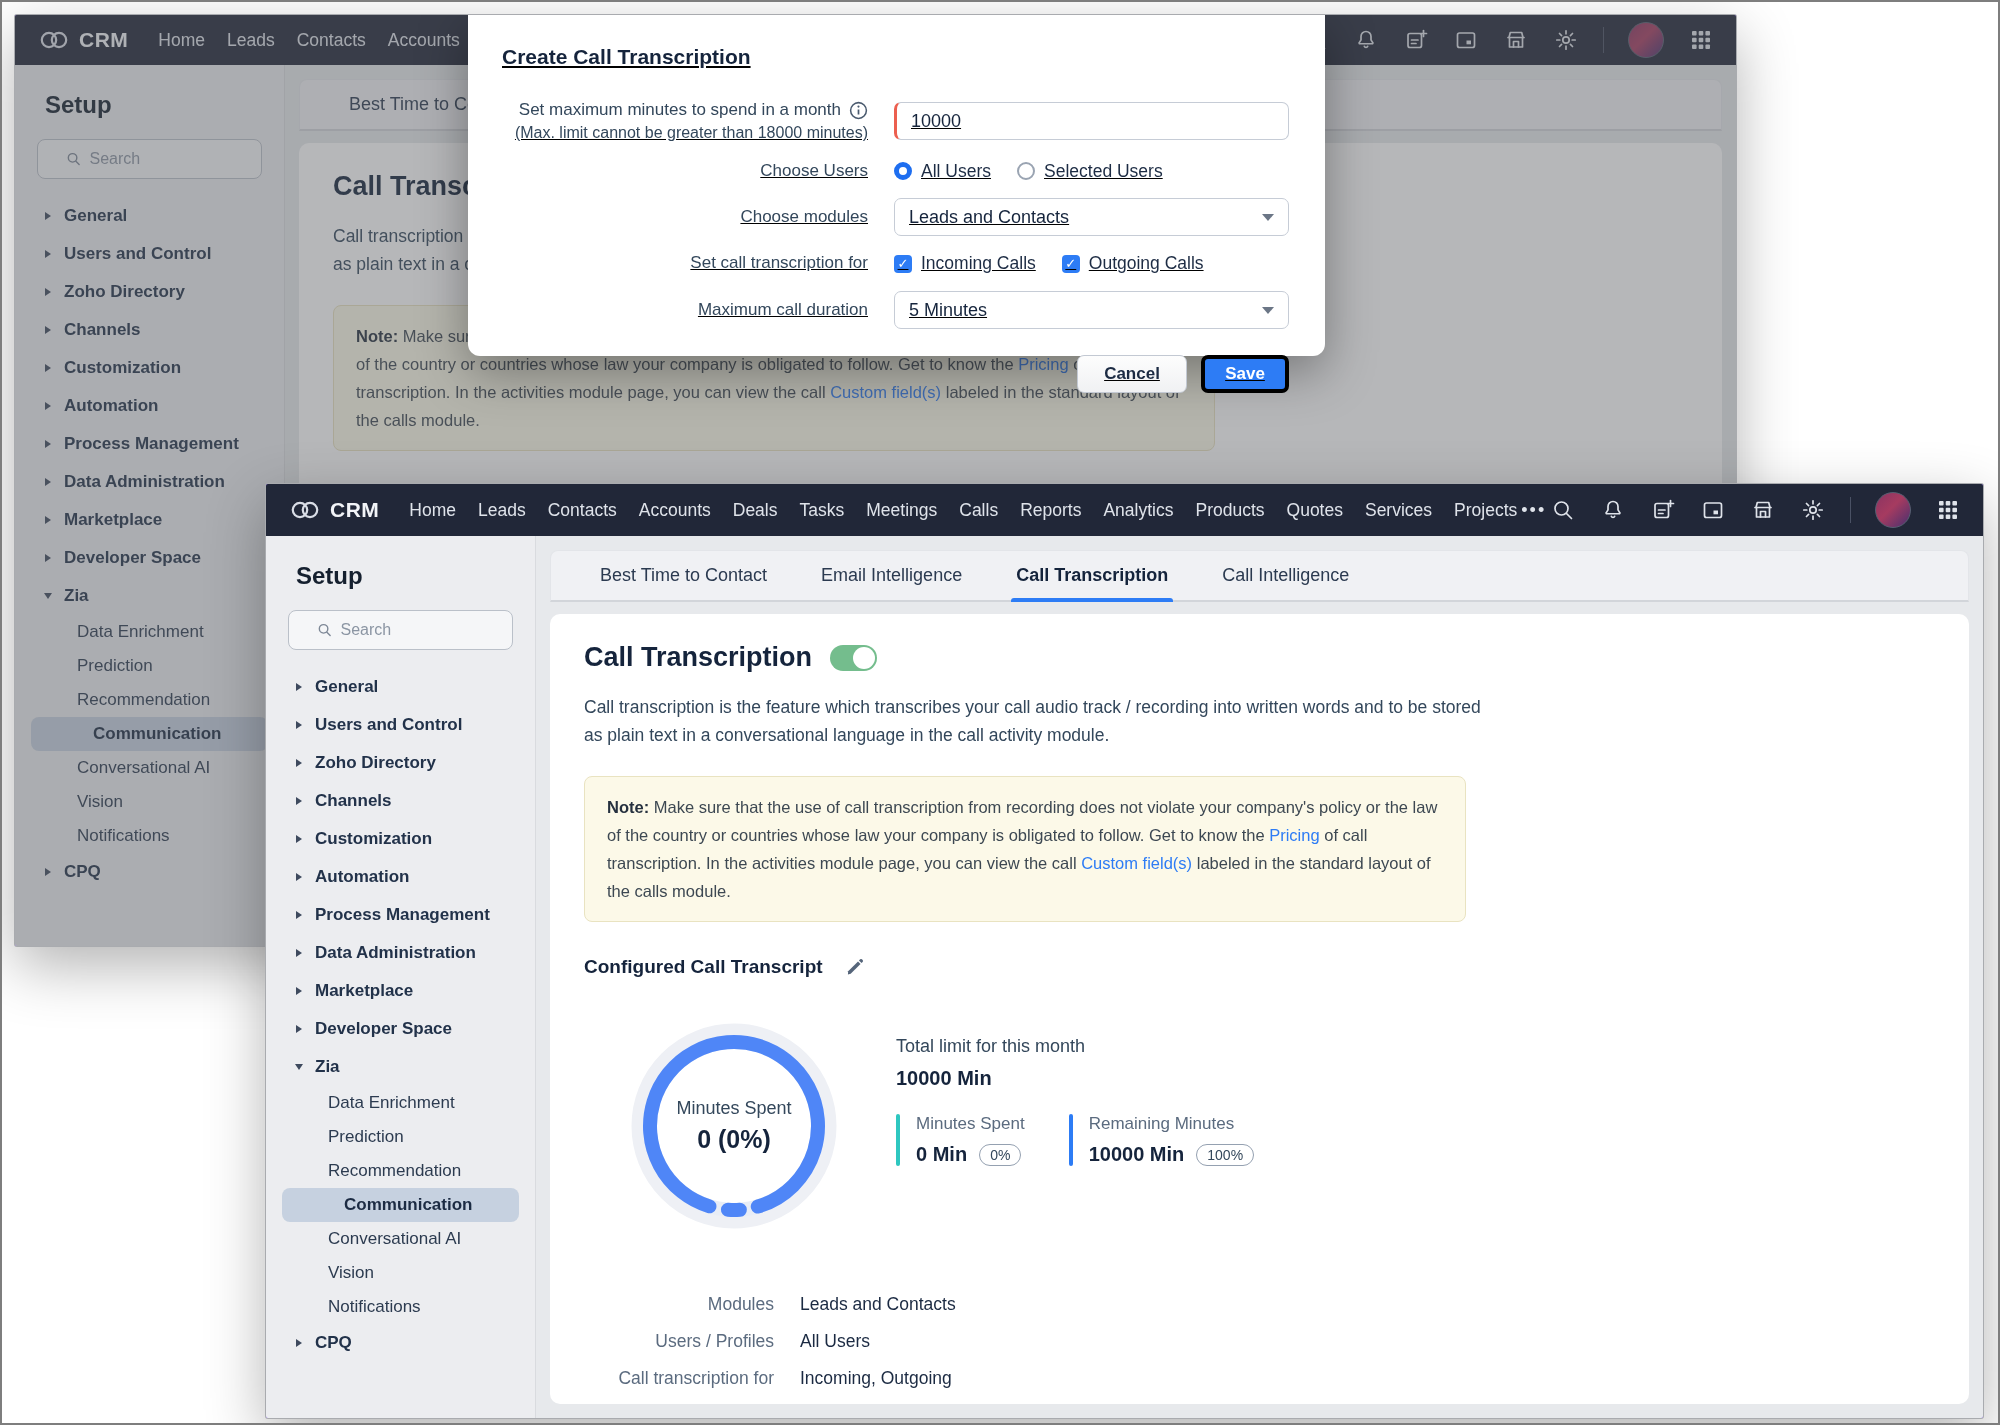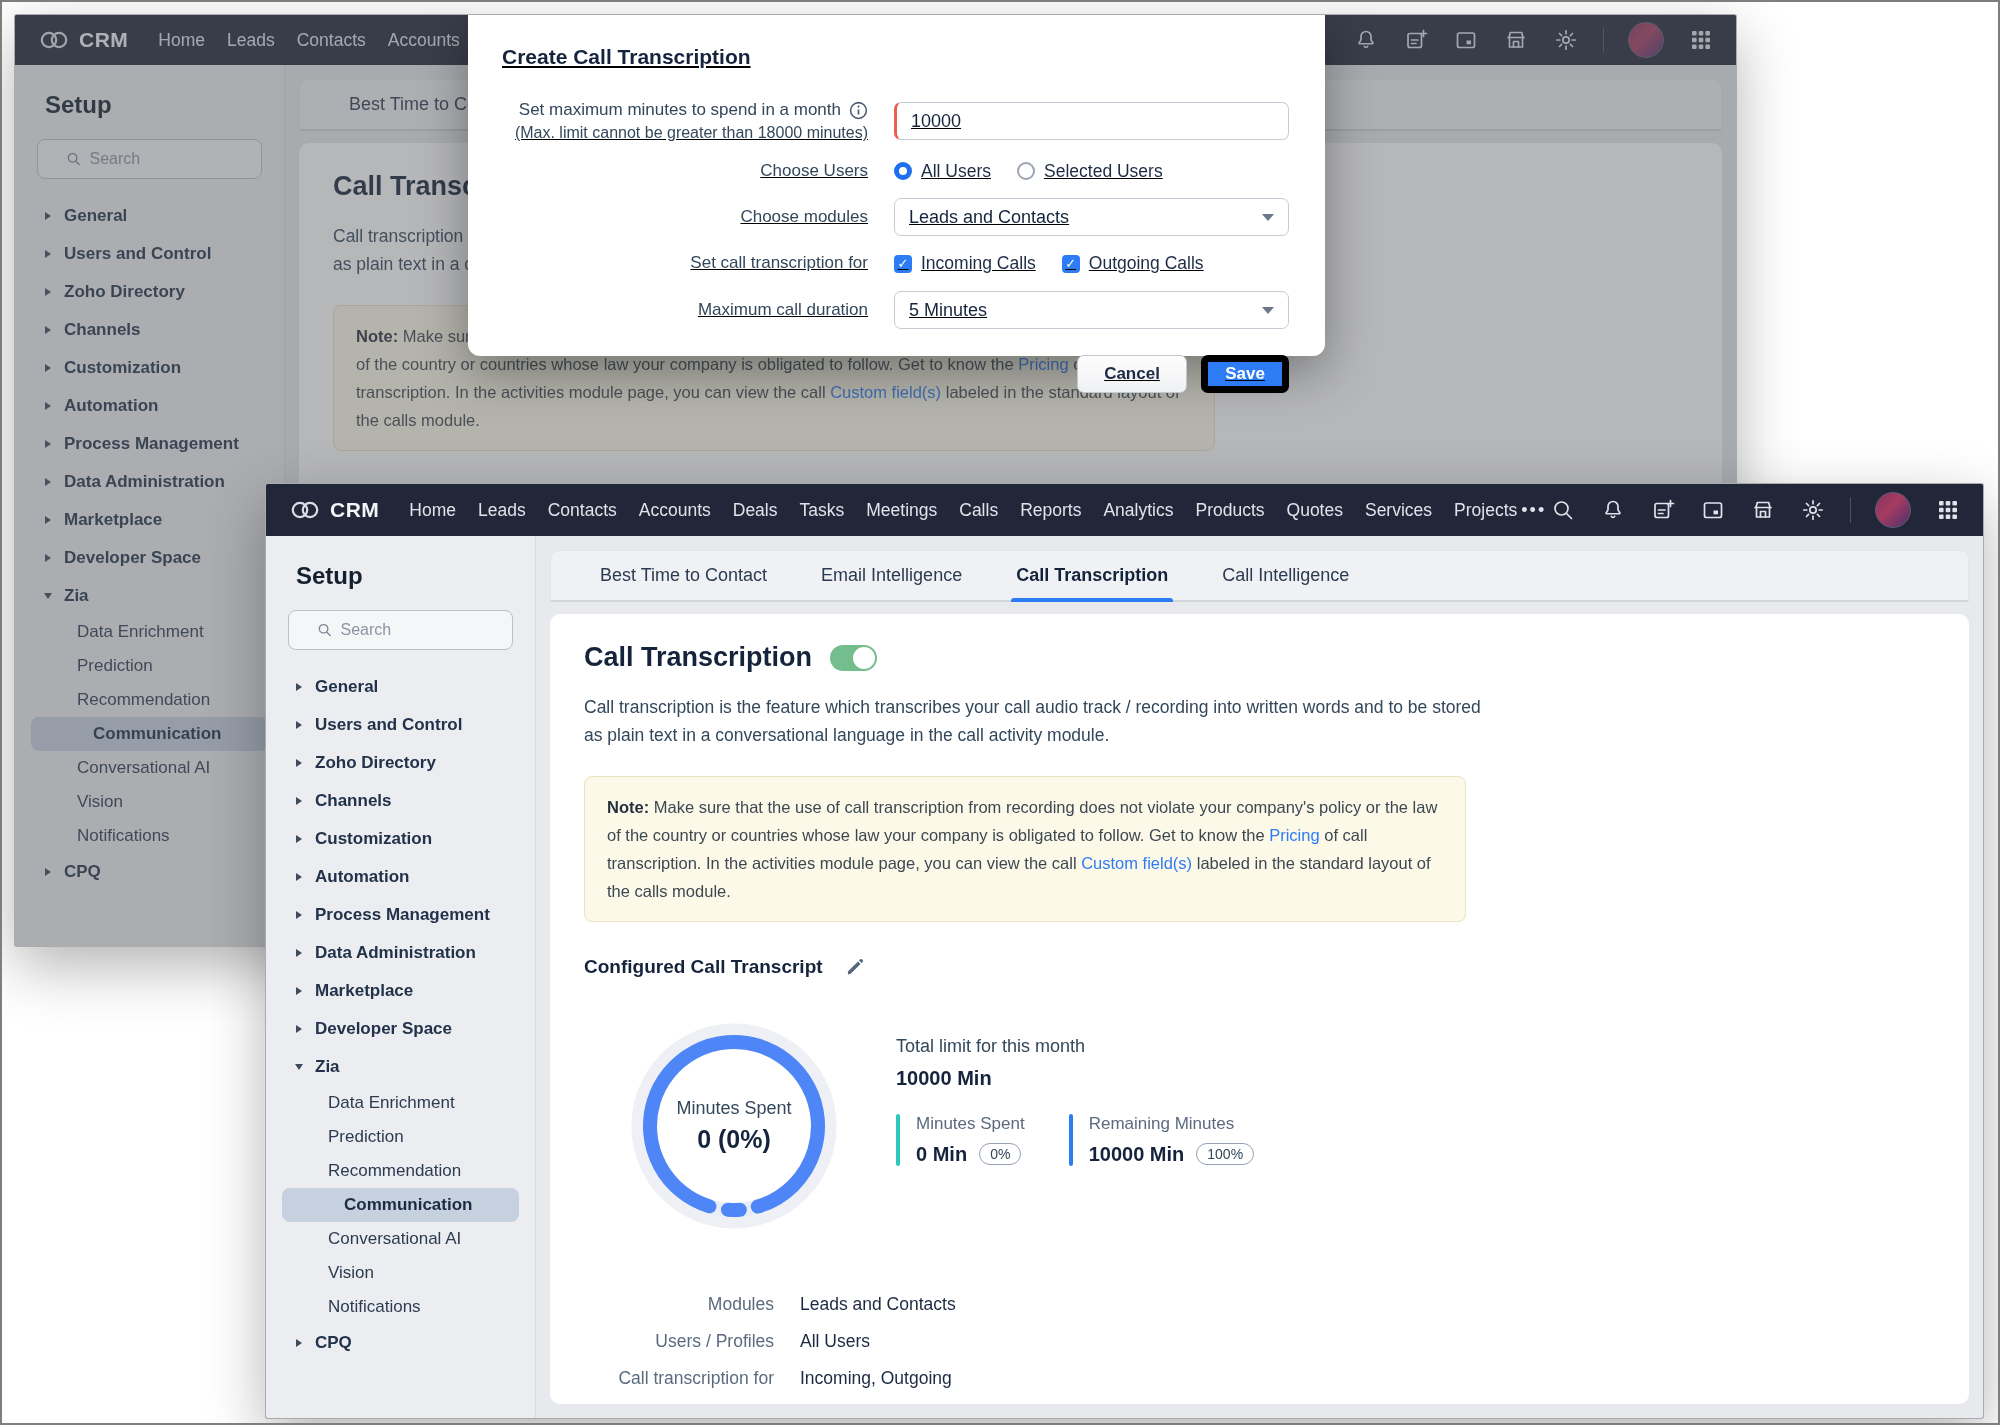--- a/index.html
+++ b/index.html
@@ -71,21 +71,21 @@
   .donut-center { position:absolute; inset:0; display:flex; flex-direction:column; align-items:center; justify-content:center; gap:6px; }
   .donut-label { font-size:18px; color:#33475b; }
   .donut-value { font-size:25px; font-weight:700; color:#15243c; }
   .usage-right { margin-left:56px; padding-top:16px; }
   .total-label { font-size:18px; color:#33475b; }
   .total-value { font-size:20px; font-weight:700; color:#15243c; margin-top:10px; }
   .stats-row { display:flex; gap:44px; margin-top:24px; }
   .stat { display:flex; }
   .stat-bar { width:4px; border-radius:2px; margin-right:16px; }
   .stat-label { font-size:17px; color:#5b6b7f; }
-  .stat-value-row { display:flex; align-items:flex-start; gap:12px; margin-top:9px; }
+  .stat-value-row { display:flex; align-items:flex-end; gap:12px; margin-top:9px; }
   .stat-value { font-size:20px; font-weight:700; color:#15243c; }
   .pill { font-size:14px; color:#33475b; border:1.4px solid #95a1b1; border-radius:12px; padding:2px 10px; }
 
   .details { margin-top:62px; }
   .detail-row { display:flex; align-items:flex-start; margin-bottom:16px; }
   .detail-label { width:190px; text-align:right; font-size:17.5px; color:#5b6b7f; margin-right:26px; flex:none; }
   .detail-value { font-size:17.5px; color:#1b2a42; font-weight:500; }
 
   
   .modal { position:absolute; left:453px; top:0; width:857px; height:341px; background:#fff; border-radius:0 0 12px 12px;
@@ -101,21 +101,21 @@
   .m-select { width:421px; height:38px; border:1.4px solid #c6ccd6; border-radius:7px; padding:0 14px; font-size:18px; color:#15243c; display:flex; align-items:center; position:relative; cursor:pointer; background:#fff; }
   .m-select .chev { position:absolute; right:14px; width:0; height:0; border-left:6px solid transparent; border-right:6px solid transparent; border-top:7px solid #6b7686; }
   .choice-row { display:flex; align-items:center; gap:26px; }
   .choice { display:flex; align-items:center; gap:9px; font-size:17.5px; color:#1d2c44; cursor:pointer; }
   .radio { width:18px; height:18px; border-radius:50%; border:2px solid #9aa4b2; background:#fff; flex:none; }
   .radio.on { border:5.5px solid #1e6ef0; }
   .checkbox { width:18px; height:18px; border-radius:4px; background:#2d7cf5; color:#fff; font-size:13px; font-weight:700; display:flex; align-items:center; justify-content:center; flex:none; }
   .modal-footer { display:flex; justify-content:flex-end; gap:14px; margin-top:26px; }
   .btn { height:38px; border-radius:7px; font-size:17px; font-weight:600; font-family:inherit; display:flex; align-items:center; justify-content:center; cursor:pointer; }
   .btn-cancel { width:110px; background:linear-gradient(#fdfdfd,#f0f1f3); border:1.4px solid #c3c9d3; color:#1c2b43; }
-  .btn-save { width:88px; background:#2d7cf5; border:7px solid #000000; color:#fff; }
+  .btn-save { width:88px; background:#2d7cf5; border:4px solid #000000; color:#fff; }
 </style>
 </head>
 <body>
 
 <div class="canvas">
 
   <div class="window" id="back-window">
     <div class="navbar">
       <div class="brand">
         <svg width="30" height="22" viewBox="0 0 30 22">

